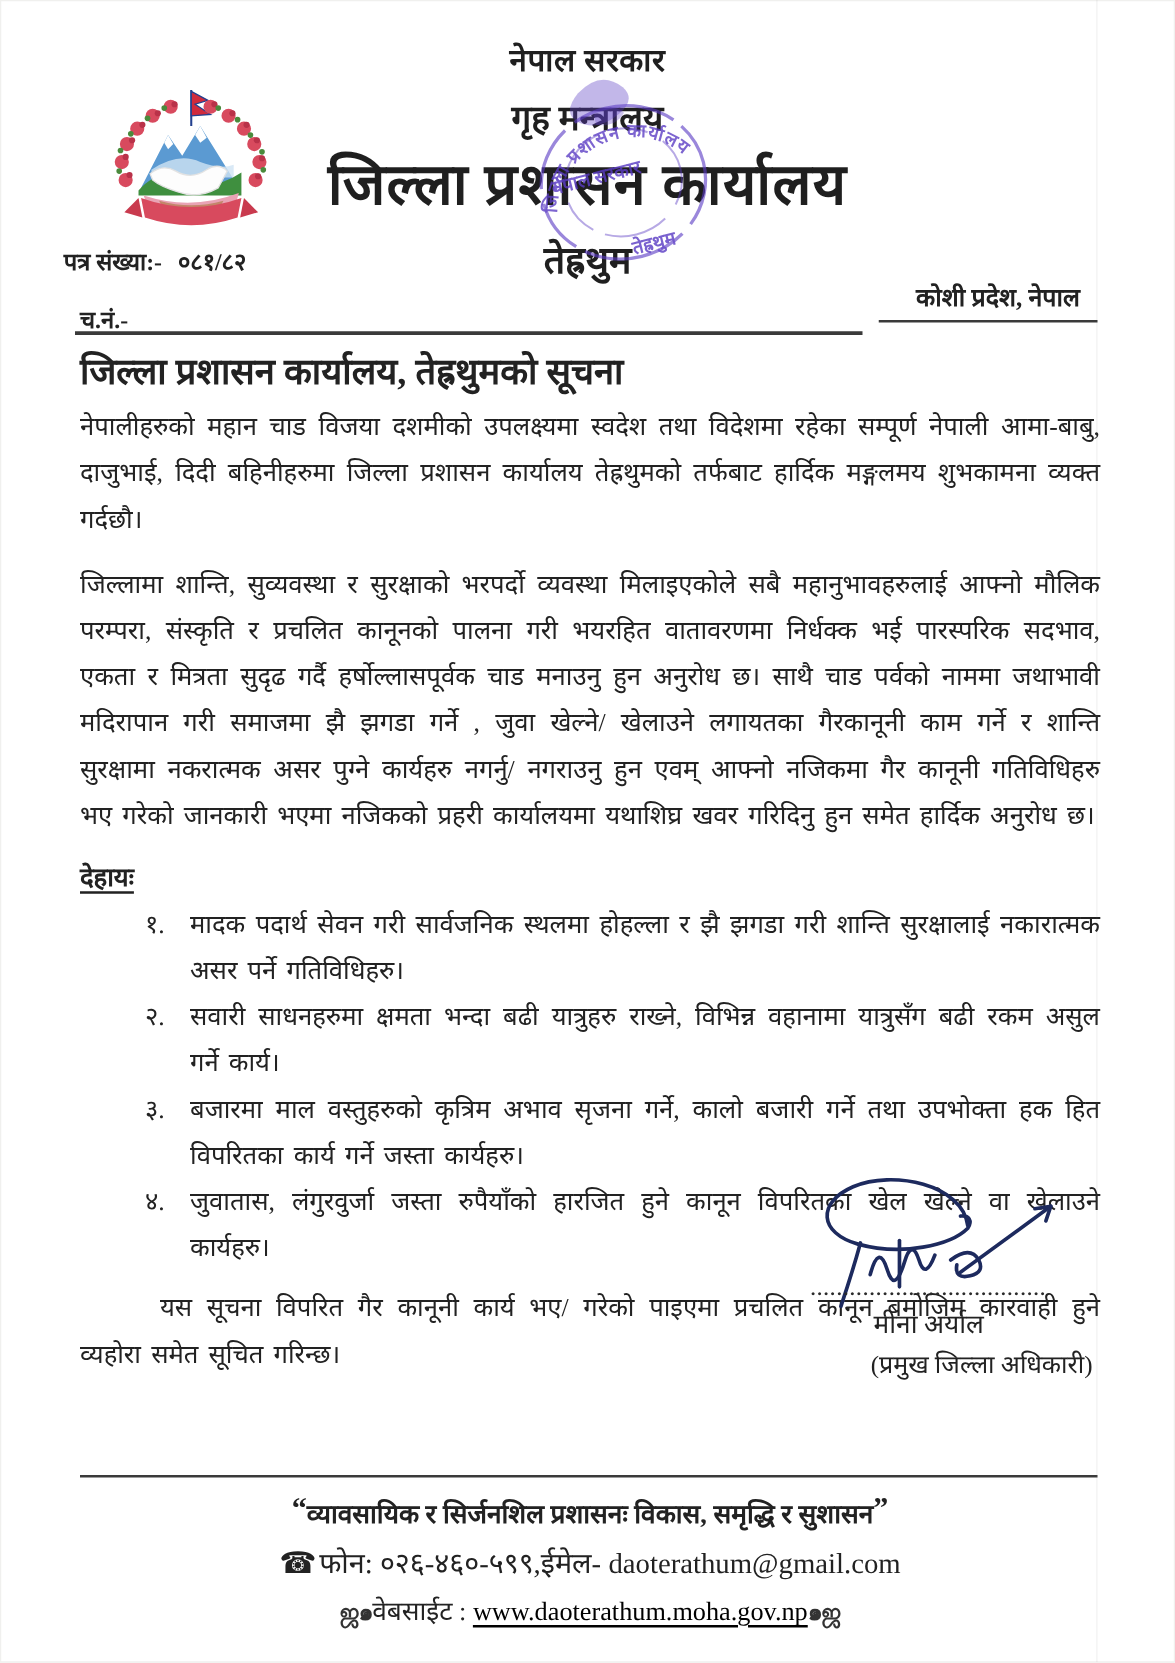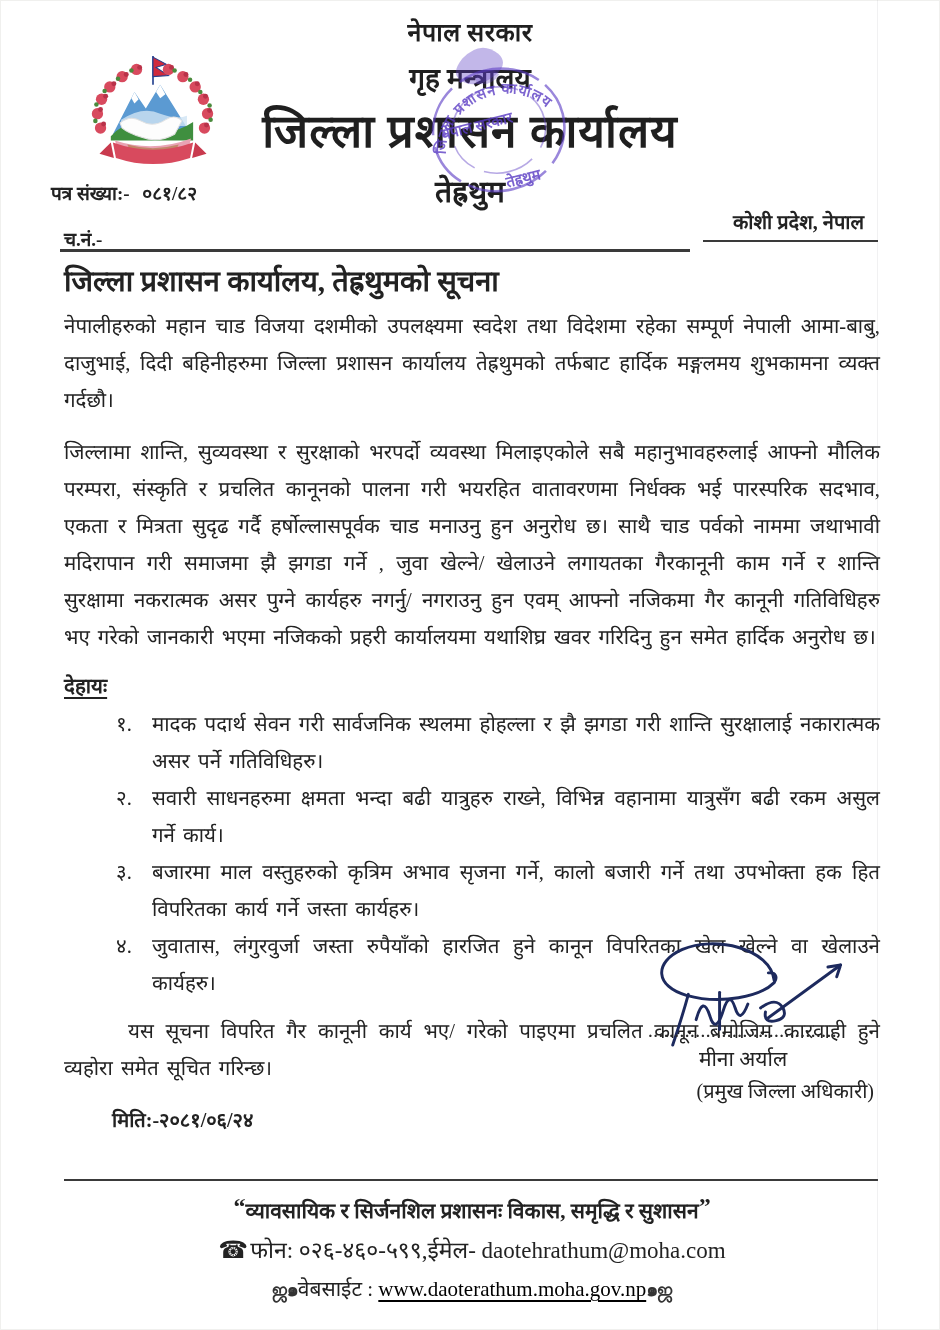--- a/index.html
+++ b/index.html
@@ -2,21 +2,21 @@
 <html><head>
 <meta charset="utf-8">
 <style>
   * { box-sizing: border-box; }
   html,body { margin:0; padding:0; background:#e9e9e7; }
   .page {
     width:940px; height:1330px; margin:0 auto; background:#ffffff;
     position:relative; overflow:hidden;
     font-family:"Liberation Serif","DejaVu Serif",serif; color:#222;
     display:flex; flex-direction:column;
-    padding:0 60px 26px 64px;
+    padding:16px 60px 26px 64px;
     box-shadow:inset 0 0 0 1px #f0f0ee;
   }
   .scanline-v { position:absolute; top:0; bottom:0; width:1px; background:rgba(120,120,130,.10); }
 
   
   .hdr { position:relative; height:252px; flex:none; margin:0 -60px 0 -64px; }
   .emblem { position:absolute; left:84px; top:54px; width:138px; height:142px; }
   .hdr-center { position:absolute; left:0; right:0; top:14px; text-align:center; color:#1f1f1f; }
   .govt     { font-size:25px; font-weight:600; letter-spacing:.5px; }
   .ministry { font-size:28px; font-weight:600; margin-top:10px; }
@@ -189,21 +189,20 @@
     </div>
     <div class="li">
       <span class="num">४.</span>
       <span class="txt">जुवातास, लंगुरवुर्जा जस्ता रुपैयाँको हारजित हुने कानून विपरितका खेल खेल्ने वा खेलाउने कार्यहरु।</span>
     </div>
   </div>
 
   <div class="para closing">यस सूचना विपरित गैर कानूनी कार्य भए/ गरेको पाइएमा प्रचलित कानून बमोजिम कारवाही हुने व्यहोरा समेत सूचित गरिन्छ।</div>
 
   <div class="dates">
-    <div>मिति:-२०८१/०६/२४</div>
   </div>
 
   <div class="sigblock">
     <svg class="sig-svg" viewBox="0 0 240 125" aria-hidden="true">
       <g fill="none" stroke="#1d2a5e" stroke-width="3" stroke-linecap="round" stroke-linejoin="round">
         <path d="M152,56 C148,22 90,10 58,24 C28,37 30,62 62,71 C98,81 138,72 152,58 C156,52 153,47 146,48"></path>
         <path d="M64,70 C58,92 52,110 48,122"></path>
         <path d="M72,96 q7,-26 14,-4 q6,20 14,-6 q6,-20 12,-2 q5,17 13,-4"></path>
         <path d="M96,68 v38"></path>
         <path d="M138,84 q16,-12 23,0 q5,10 -7,13 q-13,3 -11,-9"></path>
@@ -217,20 +216,20 @@
   </div>
 
   <div class="footer">
     <div class="footer-rule"></div>
     <div class="motto">
       <span class="q">“</span><span>व्यावसायिक र सिर्जनशिल प्रशासनः विकास, समृद्धि र सुशासन</span><span class="q">”</span>
     </div>
     <div class="phone-line">
       <span class="ph-icon">☎</span><span>फोन:</span>
       <span>०२६-४६०-५९९,</span><span>ईमेल-</span>
-      <span>daotehrathum@moha.com</span>
+      <span>daoterathum@gmail.com</span>
     </div>
     <div class="web-line">
       <span class="orn">ஜ๑</span><span>वेबसाईट :</span>
       <span class="web-link">www.daoterathum.moha.gov.np</span><span class="orn">๑ஜ</span>
     </div>
   </div>
 </div>
 
 </body></html>

